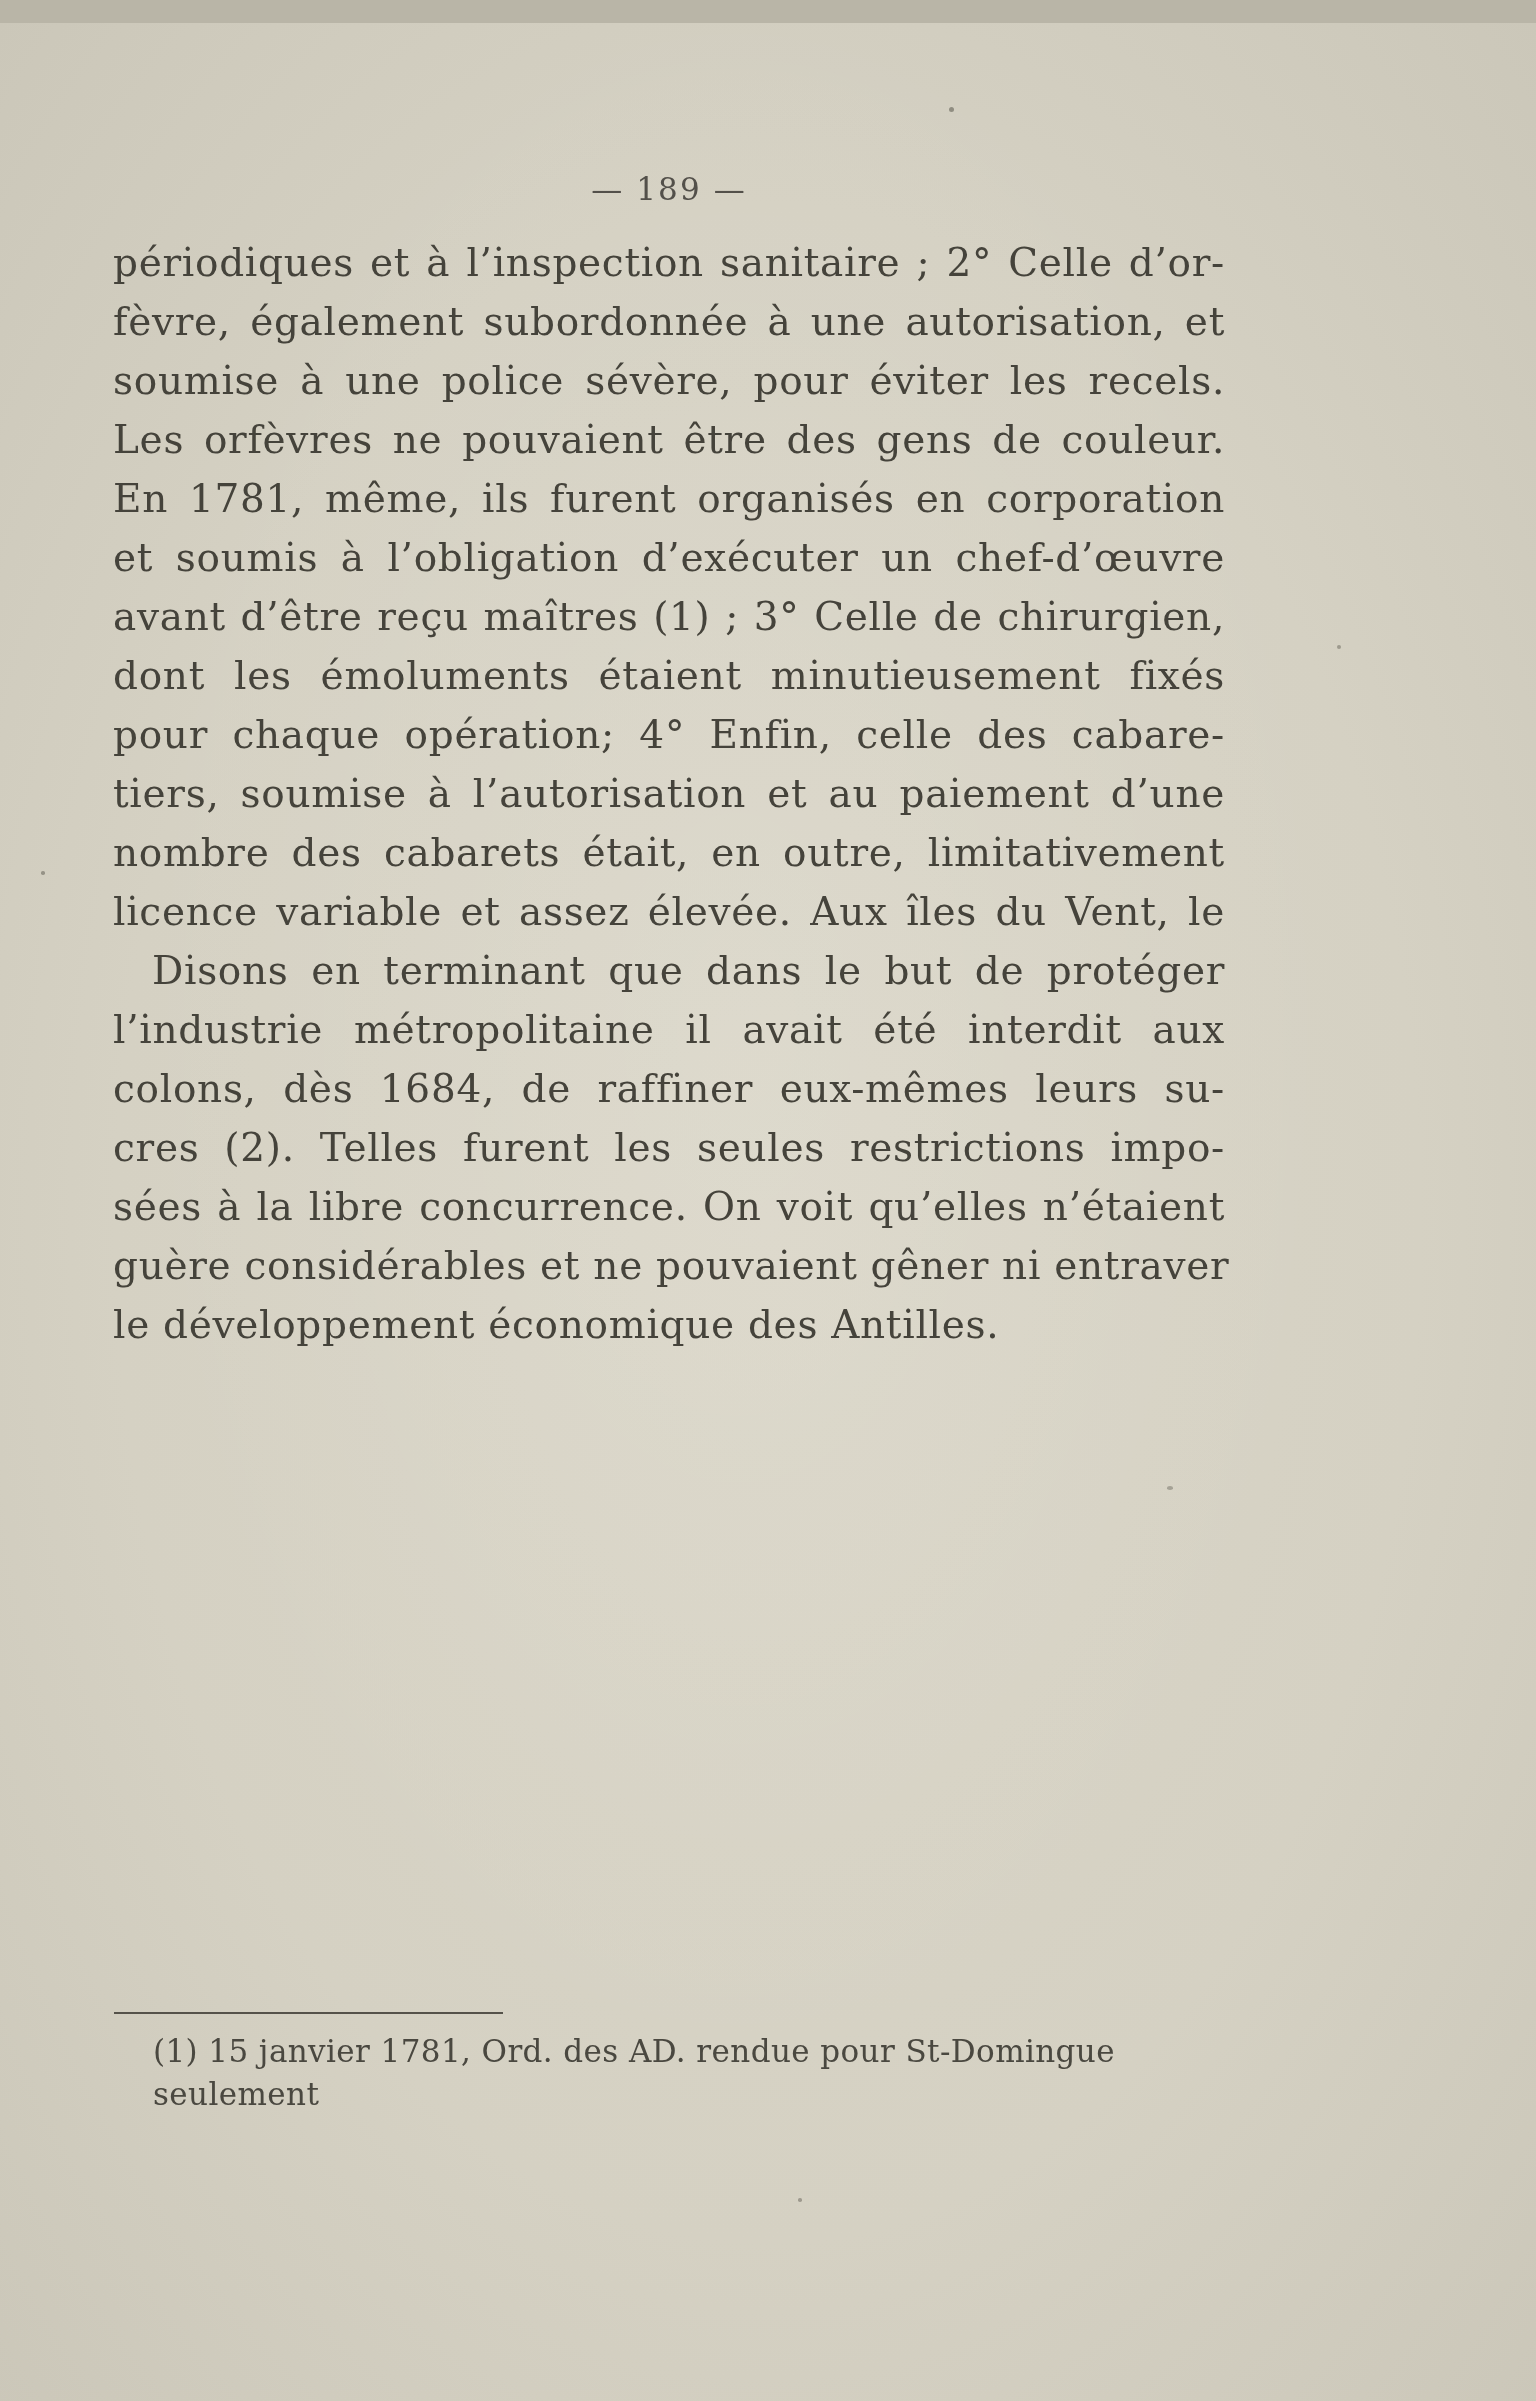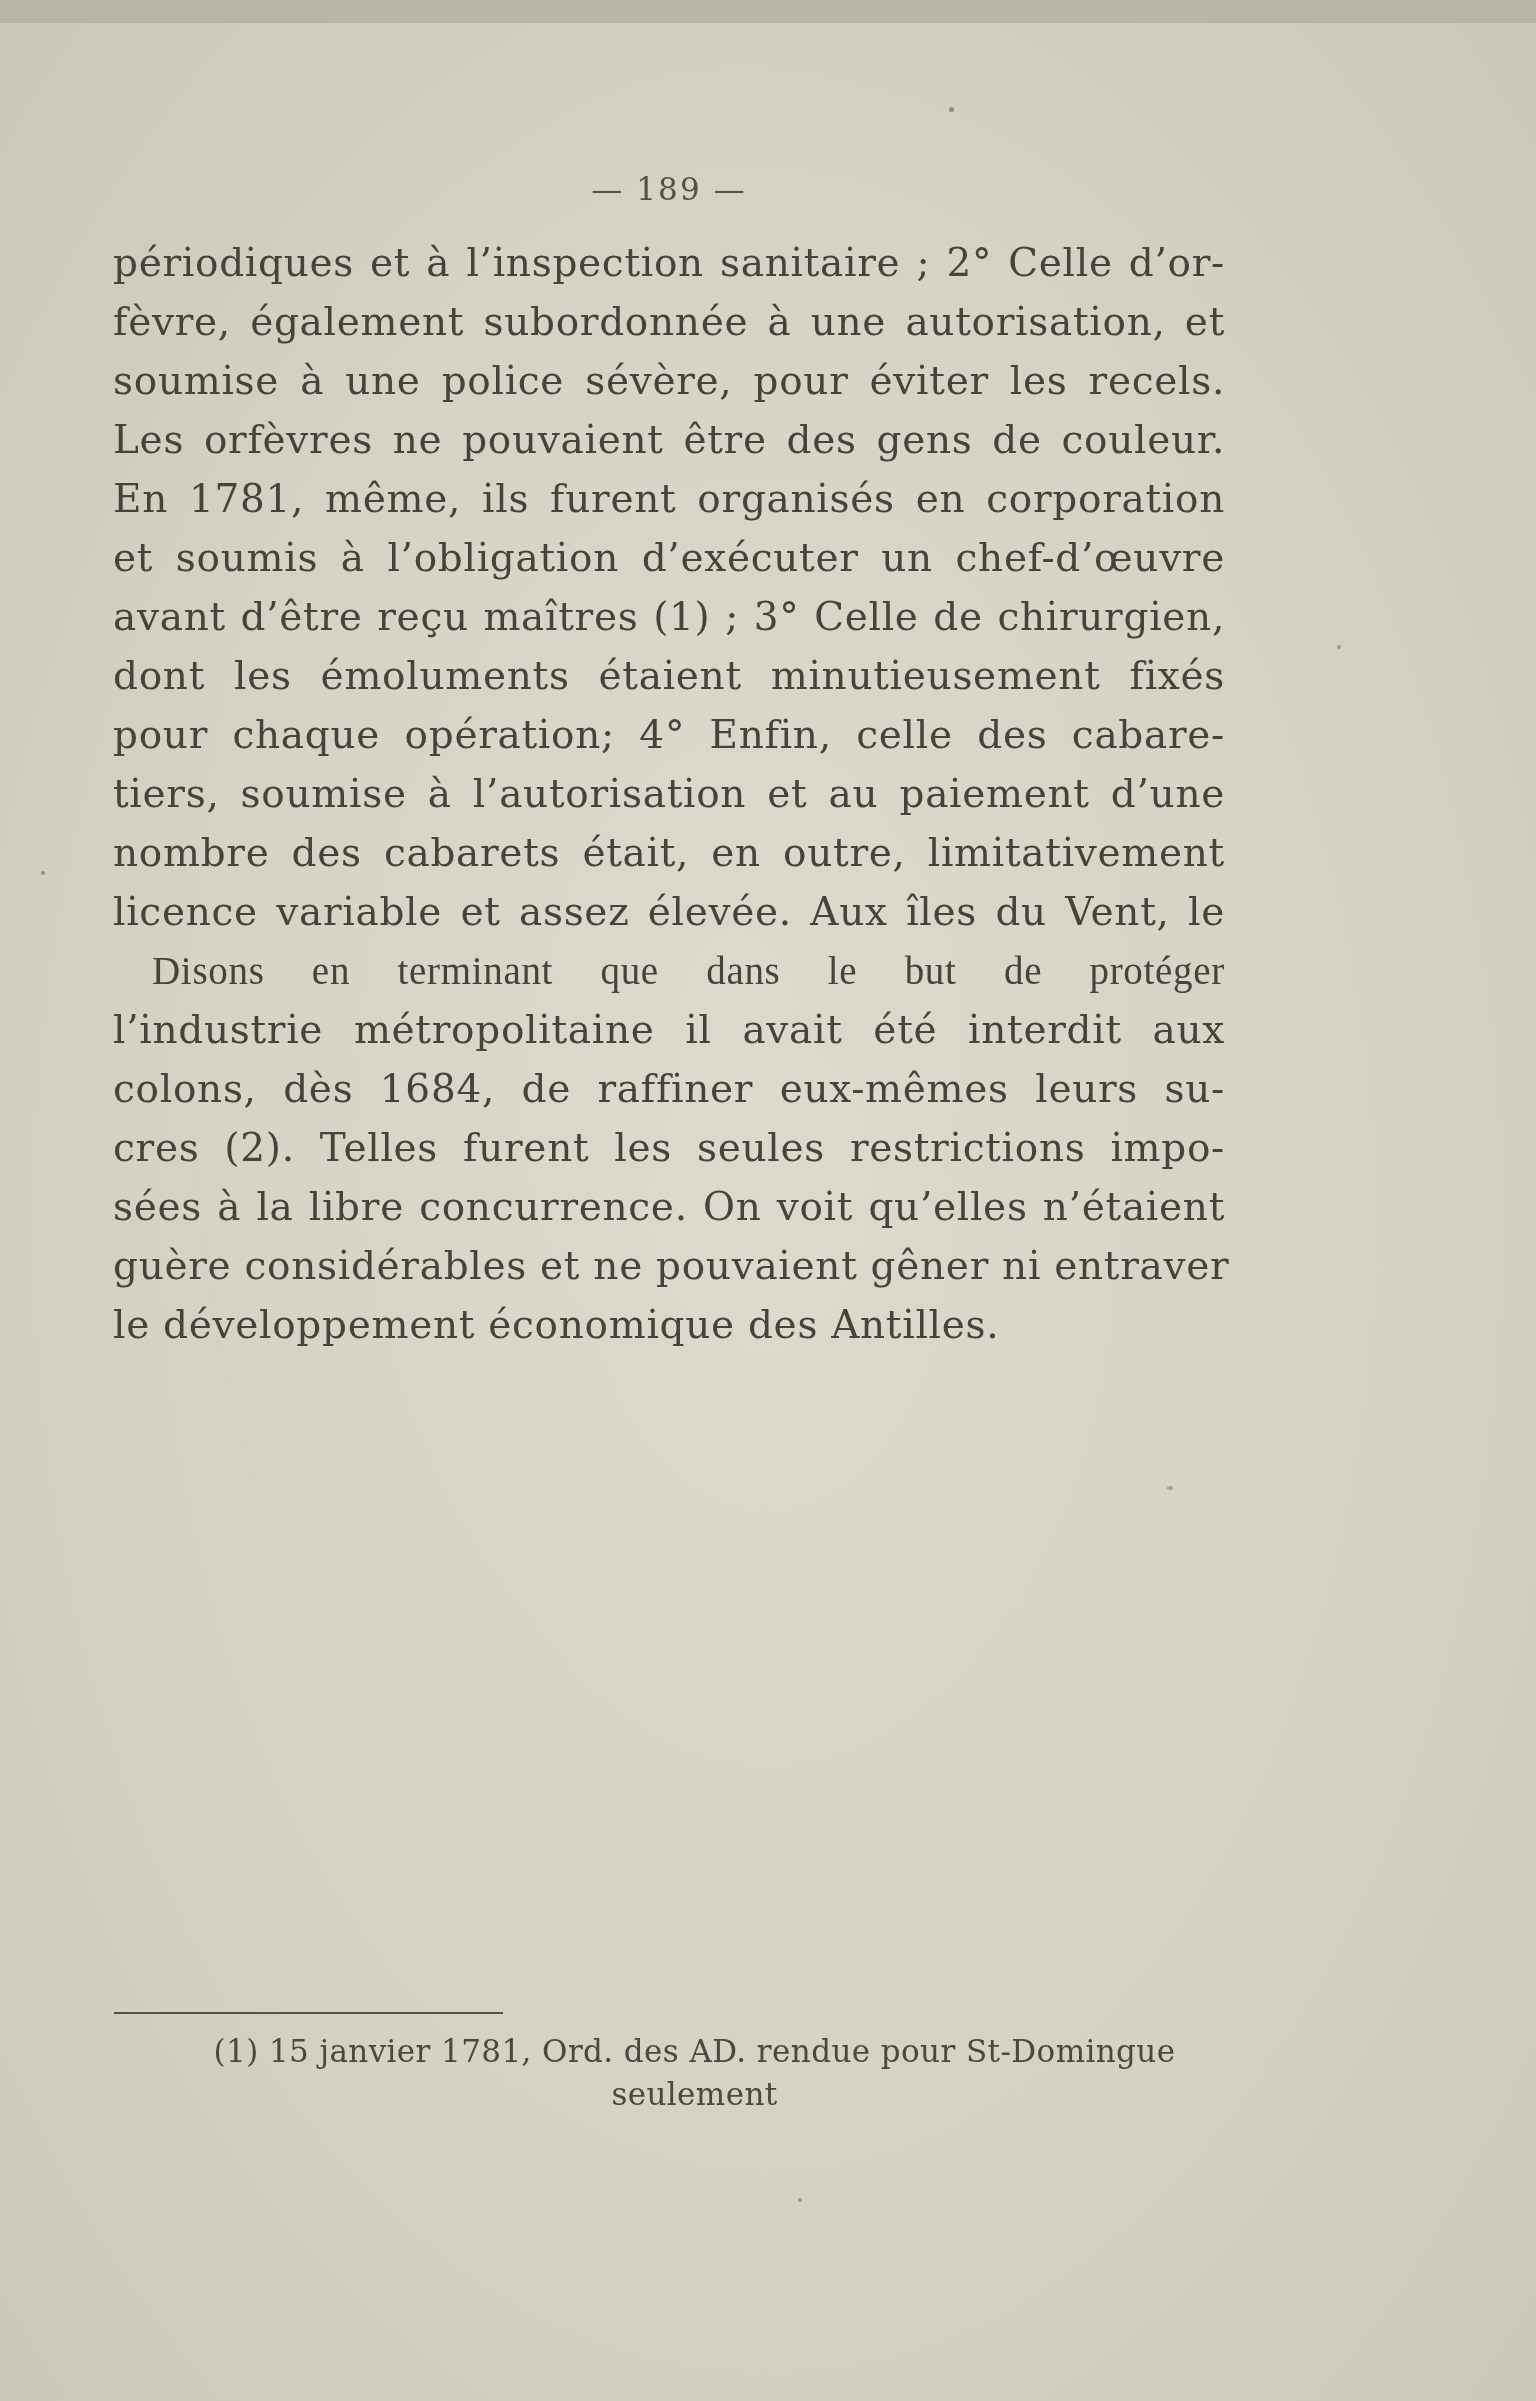--- a/index.html
+++ b/index.html
@@ -45,21 +45,20 @@
     white-space: nowrap;
     display: block;
     width: 100%;
   }
   .line.para-end {
     text-align-last: left;
   }
   .line.indented {
     padding-left: 39px;
     box-sizing: border-box;
-    font-family: Liberation Serif, serif;
   }
   .footnote-rule {
     position: absolute;
     top: 1989px;
     left: 114px;
     width: 389px;
     height: 2.1px;
     background: #55524a;
   }
   .footnotes {
@@ -67,21 +66,20 @@
     top: 2007px;
     left: 96px;
     width: 1140px;
     font-size: 31px;
     line-height: 43px;
     letter-spacing: 0.4px;
     color: #4a4840;
   }
   .fn-line {
     display: block;
-    text-align: center;
   }
   .fn-line.fn-indent {
     padding-left: 57px;
   }
   .speck {
     position: absolute;
     border-radius: 50%;
     background: #5a574d;
   }
   .speck.s1 { width: 5px;  height: 5px;  top: 84px;  left: 949px; opacity: .55; }

